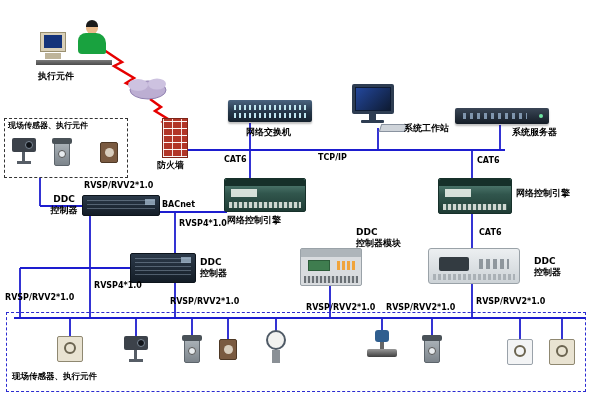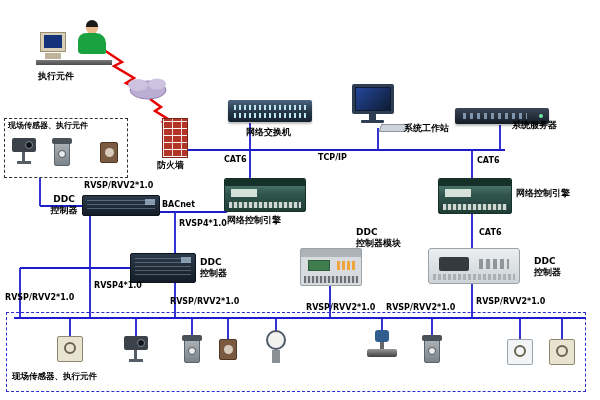--- a/index.html
+++ b/index.html
@@ -184,21 +184,21 @@
     <div class="stand"></div>
     <div class="base"></div>
     <div class="kb"></div>
   </div>
   <span class="lbl" style="left:404px;top:123px">系统工作站</span>
 
   <div class="dev server" style="left:455px;top:108px">
     <div class="slots"></div>
     <div class="led"></div>
   </div>
-  <span class="lbl" style="left:512px;top:120px">系统服务器</span>
+  <span class="lbl" style="left:512px;top:127px">系统服务器</span>
 
   <div class="dev engine" style="left:224px;top:178px;width:82px;height:34px">
     <div class="top"></div>
     <div class="tag"></div>
     <div class="term"></div>
   </div>
   <span class="lbl" style="left:227px;top:215px">网络控制引擎</span>
 
   <div class="dev engine" style="left:438px;top:178px;width:74px;height:36px">
     <div class="top"></div>

